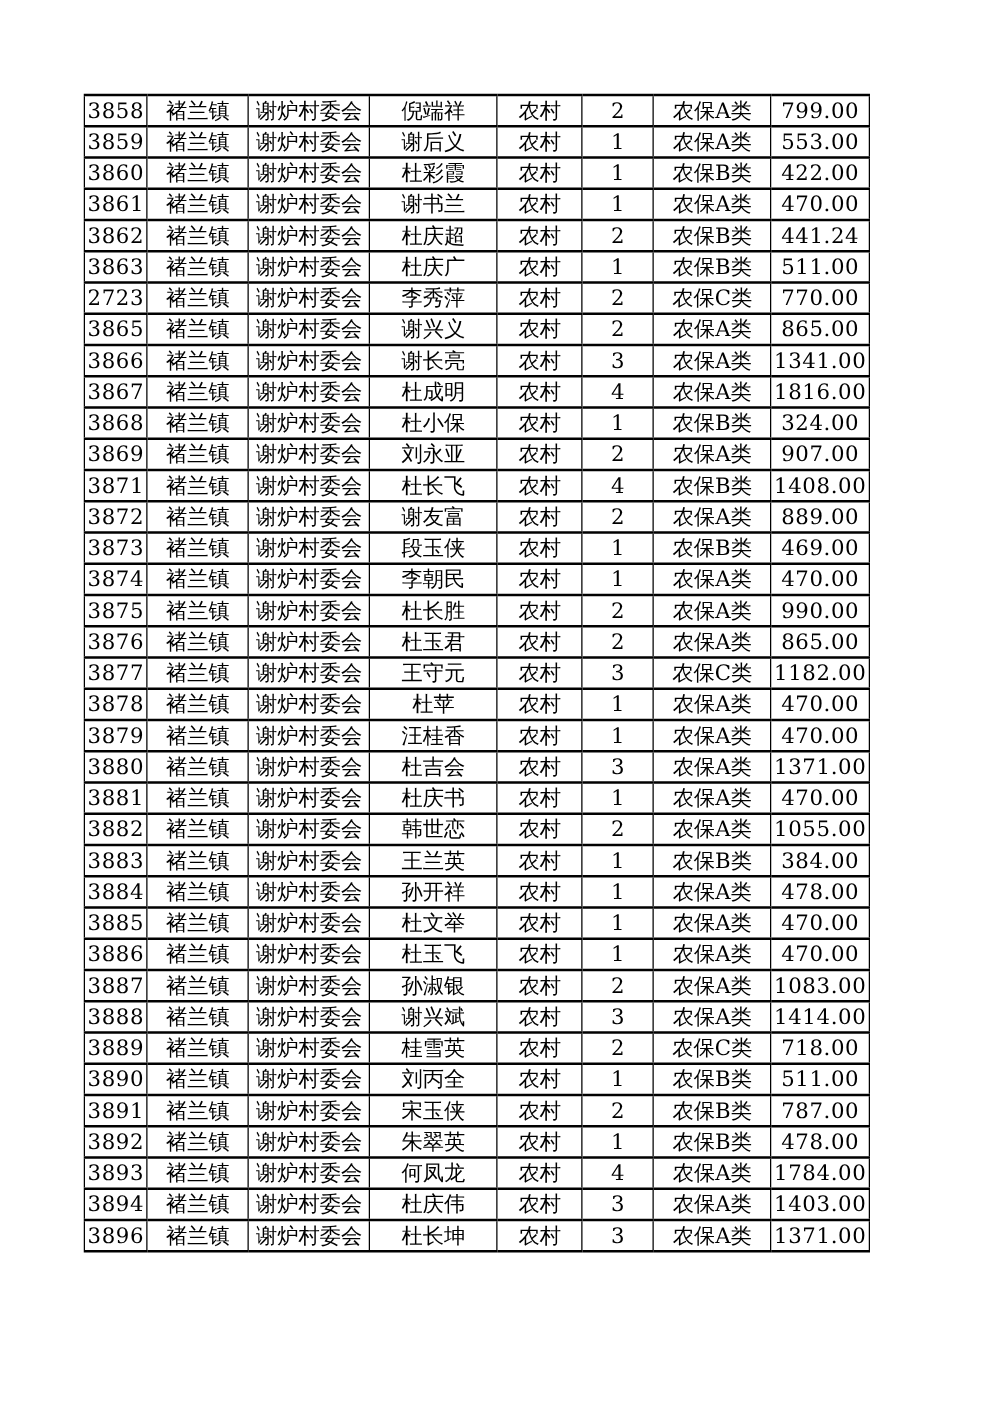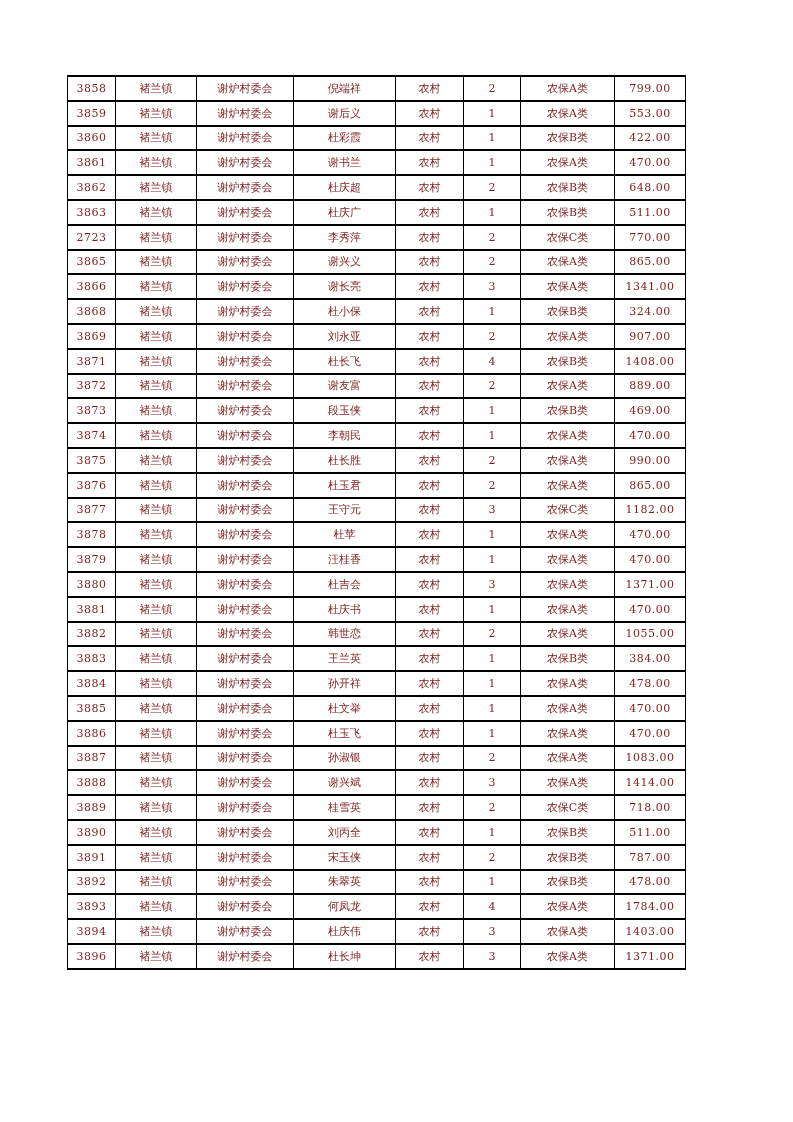--- a/index.html
+++ b/index.html
@@ -14,22 +14,22 @@
     background: #ffffff;
     overflow: hidden;
     font-family: "DejaVu Serif", "Liberation Serif", serif;
   }
   table.roster {
     position: absolute;
     left: 67px;
     top: 75px;
     border-collapse: collapse;
     table-layout: fixed;
-    font-size: 11px;
-    color: #7f1d1d;
+    font-size: 17px;
+    color: #000000;
   }
   table.roster td {
     border-left: 1px solid #000;
     border-right: 1px solid #000;
     border-top: 2px solid #000;
     border-bottom: 2px solid #000;
     height: 22.8px;
     padding: 0 2px;
     text-align: center;
     vertical-align: middle;
@@ -103,21 +103,21 @@
           <td class="cell-amount">470.00</td>
         </tr>
         <tr>
           <td class="cell-id">3862</td>
           <td class="cell-town">褚兰镇</td>
           <td class="cell-village">谢炉村委会</td>
           <td class="cell-name">杜庆超</td>
           <td class="cell-residence-type">农村</td>
           <td class="cell-person-count">2</td>
           <td class="cell-insurance-category">农保B类</td>
-          <td class="cell-amount">648.00</td>
+          <td class="cell-amount">441.24</td>
         </tr>
         <tr>
           <td class="cell-id">3863</td>
           <td class="cell-town">褚兰镇</td>
           <td class="cell-village">谢炉村委会</td>
           <td class="cell-name">杜庆广</td>
           <td class="cell-residence-type">农村</td>
           <td class="cell-person-count">1</td>
           <td class="cell-insurance-category">农保B类</td>
           <td class="cell-amount">511.00</td>
@@ -144,20 +144,30 @@
         </tr>
         <tr>
           <td class="cell-id">3866</td>
           <td class="cell-town">褚兰镇</td>
           <td class="cell-village">谢炉村委会</td>
           <td class="cell-name">谢长亮</td>
           <td class="cell-residence-type">农村</td>
           <td class="cell-person-count">3</td>
           <td class="cell-insurance-category">农保A类</td>
           <td class="cell-amount">1341.00</td>
+        </tr>
+        <tr>
+          <td class="cell-id">3867</td>
+          <td class="cell-town">褚兰镇</td>
+          <td class="cell-village">谢炉村委会</td>
+          <td class="cell-name">杜成明</td>
+          <td class="cell-residence-type">农村</td>
+          <td class="cell-person-count">4</td>
+          <td class="cell-insurance-category">农保A类</td>
+          <td class="cell-amount">1816.00</td>
         </tr>
         <tr>
           <td class="cell-id">3868</td>
           <td class="cell-town">褚兰镇</td>
           <td class="cell-village">谢炉村委会</td>
           <td class="cell-name">杜小保</td>
           <td class="cell-residence-type">农村</td>
           <td class="cell-person-count">1</td>
           <td class="cell-insurance-category">农保B类</td>
           <td class="cell-amount">324.00</td>

